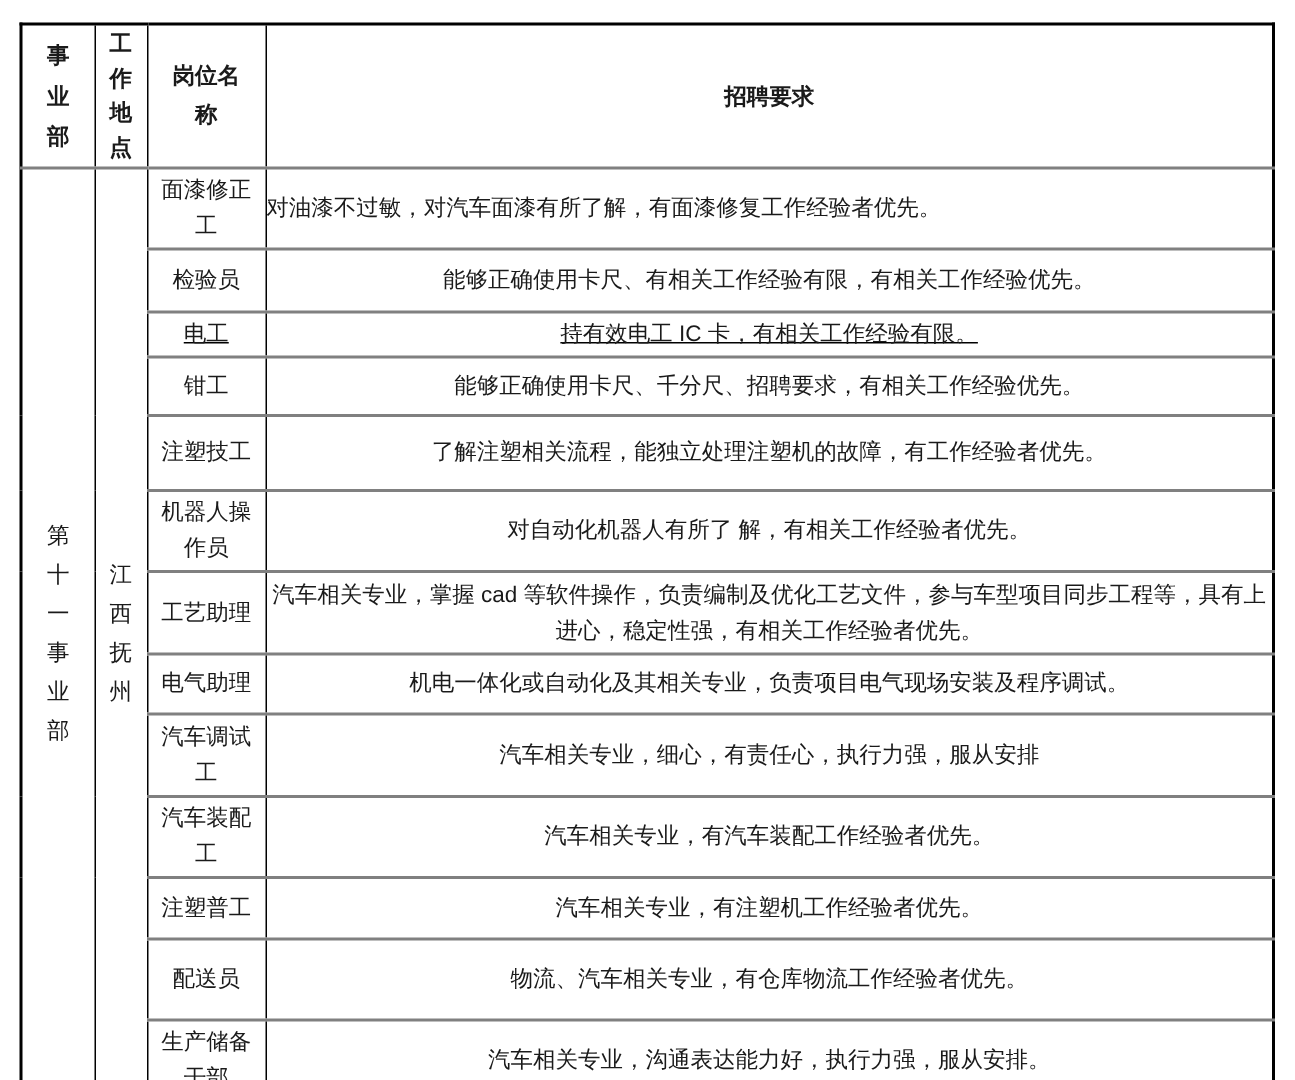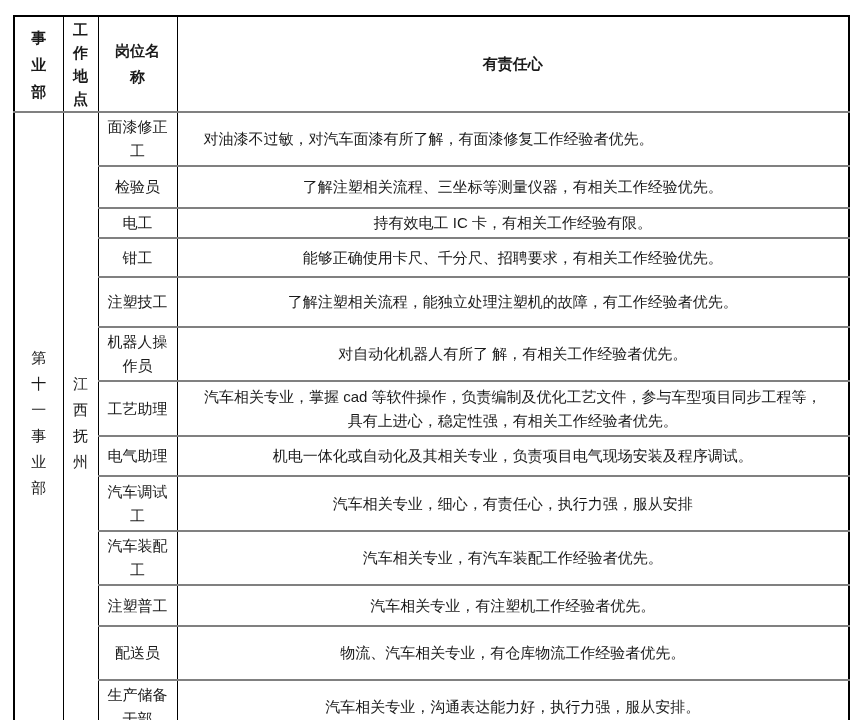--- a/index.html
+++ b/index.html
@@ -53,21 +53,21 @@
     white-space: pre-line;
     line-height: 26px;
   }
   td.pos {
     white-space: pre-line;
     line-height: 24px;
     padding: 2px 4px;
   }
   td.req {
     line-height: 24px;
-    padding: 2px 26px;
+    padding: 2px 0;
   }
   td.req.align-left { text-align: left; }
 </style>
 </head>
 <body>
 
 <div class="page">
   <table class="recruit">
     <colgroup>
       <col style="width:49px">
@@ -79,44 +79,44 @@
       <tr>
         <th class="stacked h-division">事
 业
 部</th>
         <th class="stacked h-location">工
 作
 地
 点</th>
         <th class="stacked h-position">岗位名
 称</th>
-        <th>有责任心</th>
+        <th>招聘要求</th>
       </tr>
     </thead>
     <tbody id="table-body">
         <tr style="height: 54px;">
           <td rowspan="13" class="division-cell col-first">第
 十
 一
 事
 业
 部</td>
           <td rowspan="13" class="location-cell">江
 西
 抚
 州</td>
           <td class="pos">面漆修正
 工</td>
           <td class="req col-last align-left">对油漆不过敏，对汽车面漆有所了解，有面漆修复工作经验者优先。</td>
         </tr>
         <tr style="height: 42px;">
           <td class="pos">检验员</td>
-          <td class="req col-last">了解注塑相关流程、三坐标等测量仪器，有相关工作经验优先。</td>
+          <td class="req col-last">能够正确使用卡尺、有相关工作经验有限，有相关工作经验优先。</td>
         </tr>
-        <tr style="height: 28px;">
+        <tr style="height: 28px; text-decoration: underline;">
           <td class="pos">电工</td>
           <td class="req col-last">持有效电工 IC 卡，有相关工作经验有限。</td>
         </tr>
         <tr style="height: 39px; margin-top: 15px;">
           <td class="pos">钳工</td>
           <td class="req col-last">能够正确使用卡尺、千分尺、招聘要求，有相关工作经验优先。</td>
         </tr>
         <tr style="height: 50px;">
           <td class="pos">注塑技工</td>
           <td class="req col-last">了解注塑相关流程，能独立处理注塑机的故障，有工作经验者优先。</td>

